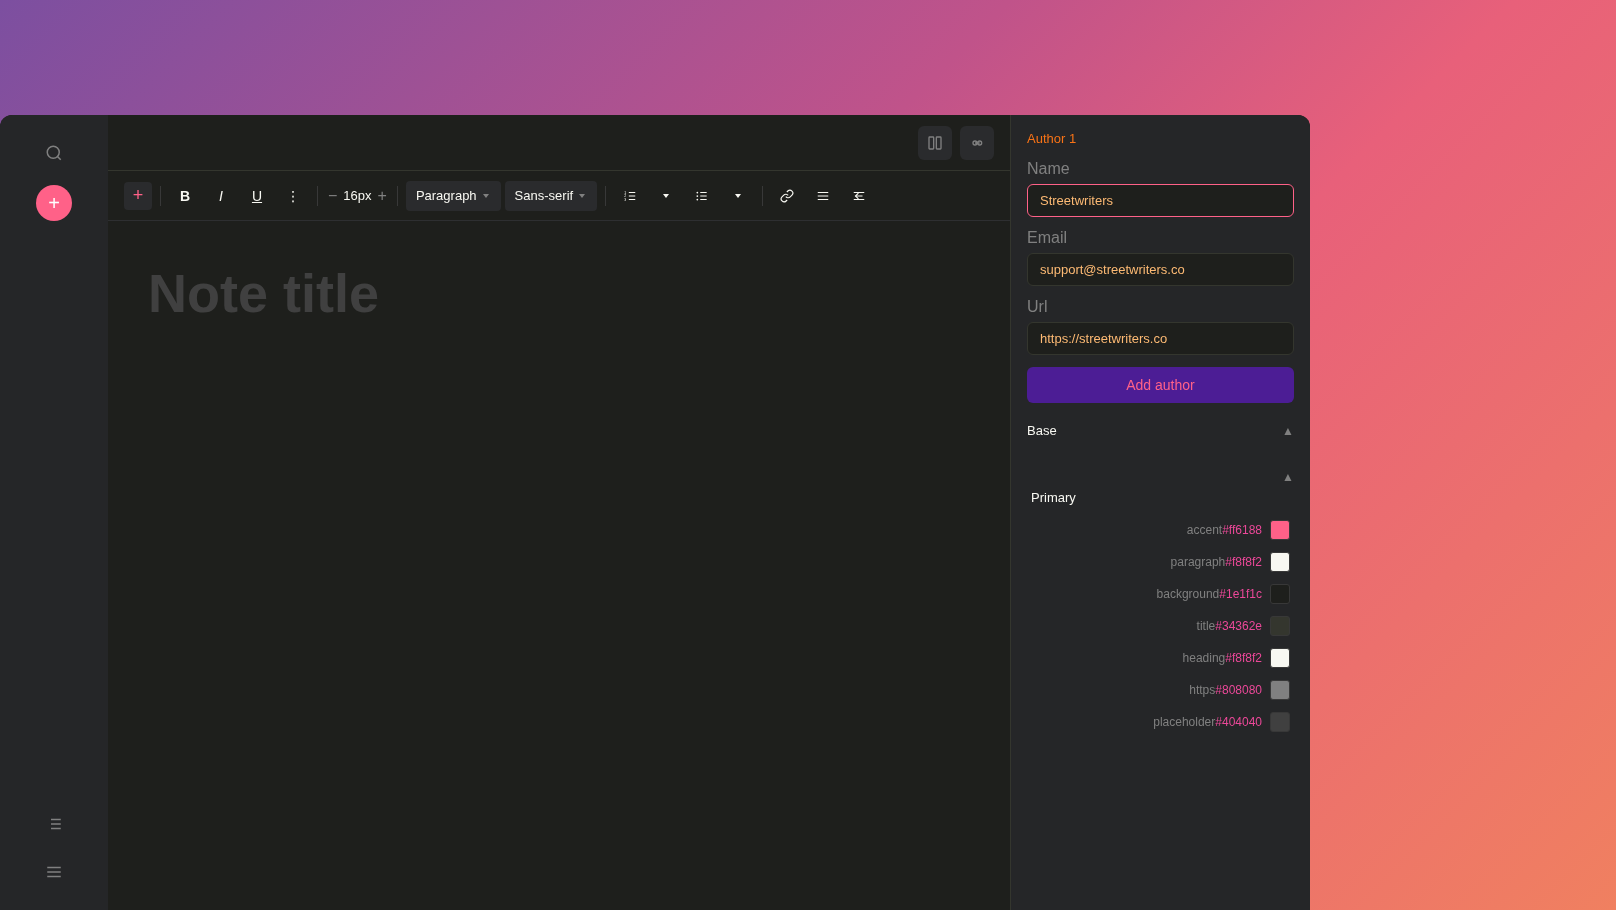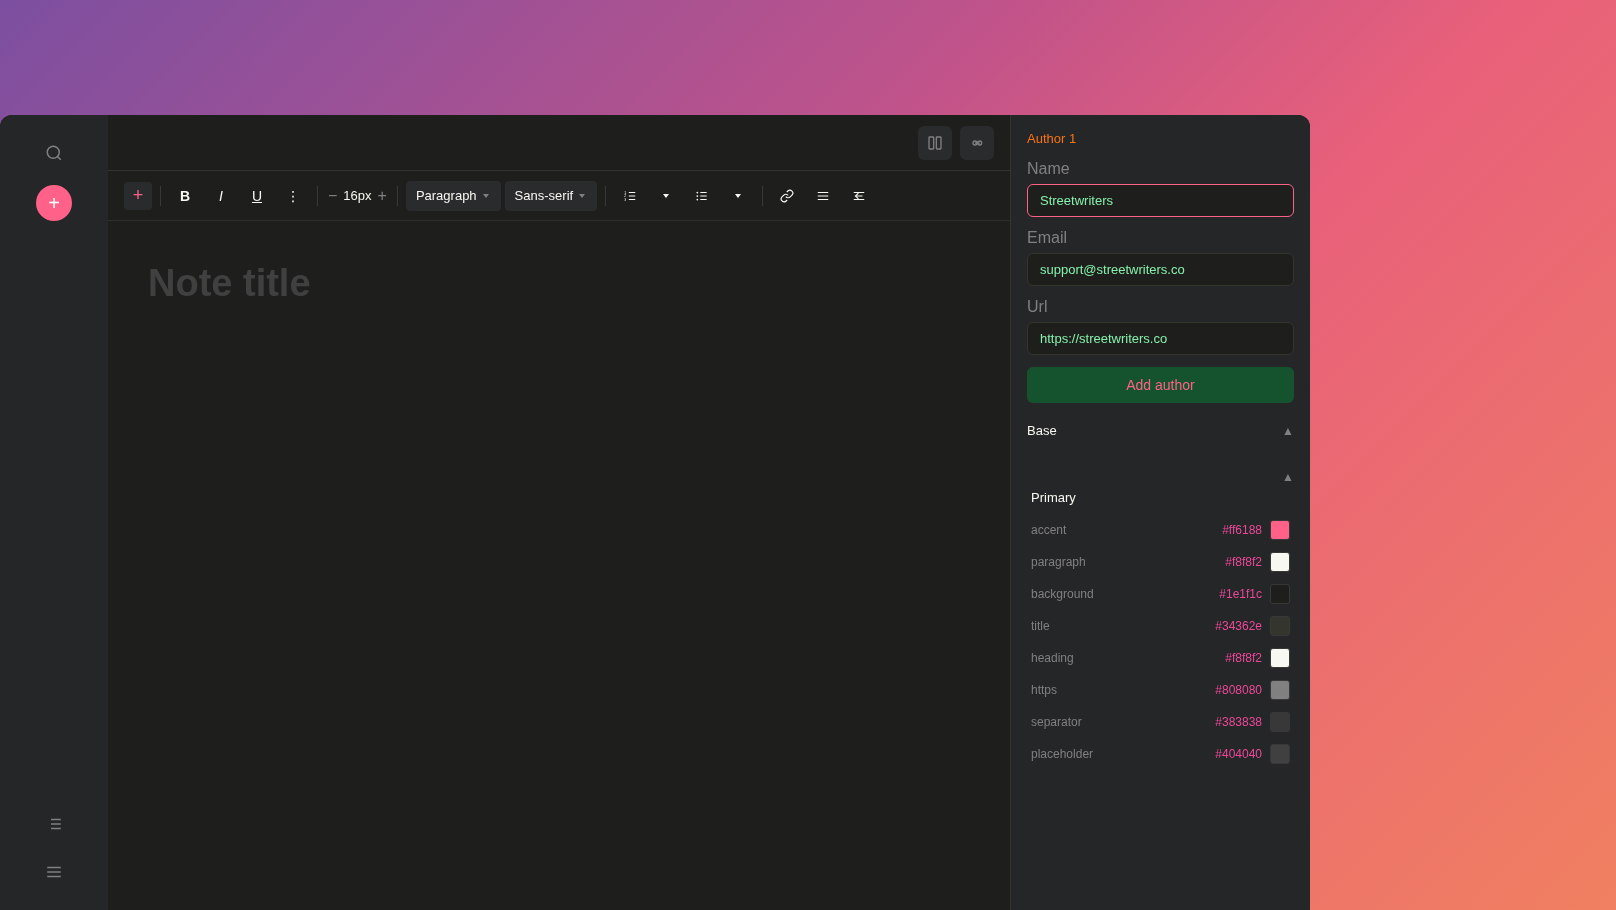--- a/index.html
+++ b/index.html
@@ -214,21 +214,21 @@
     .fmt-dropdown svg { color: #808080; }
 
     
     .editor-content {
       flex: 1;
       padding: 40px 40px;
       overflow-y: auto;
     }
 
     .note-title {
-      font-size: 38px;
+      font-size: 54px;
       font-weight: 600;
       color: #404040;
       margin-bottom: 20px;
       line-height: 1.2;
     }
 
     .note-placeholder {
       font-size: 18px;
       color: #404040;
     }
@@ -258,34 +258,34 @@
       color: #808080;
       margin-bottom: 6px;
     }
 
     .panel-input {
       width: 100%;
       background: #1e1f1c;
       border: 1px solid #34362e;
       border-radius: 6px;
       padding: 8px 12px;
-      color: #86efac;
+      color: #fdba74;
       font-size: 13px;
       margin-bottom: 12px;
       outline: none;
     }
 
     .panel-input.focused {
       border-color: #ff6188;
     }
 
     .add-author-btn {
       width: 100%;
       padding: 10px;
-      background: #14532d;
+      background: #4c1d95;
       border: none;
       border-radius: 6px;
       color: #ff6188;
       font-size: 14px;
       cursor: pointer;
       margin-bottom: 20px;
     }
 
     .collapsible-header {
       display: flex;
@@ -326,20 +326,21 @@
       align-items: center;
       justify-content: space-between;
       padding: 5px 4px;
       margin-bottom: 2px;
     }
 
     .color-name {
       font-size: 12px;
       color: #808080;
       flex: 1;
+      text-align: right;
     }
 
     .color-hex {
       font-size: 12px;
       color: #ec4899;
       margin-right: 8px;
     }
 
     .color-swatch {
       width: 20px;
@@ -557,25 +558,20 @@
       <span class="color-name">heading</span>
       <span class="color-hex">#f8f8f2</span>
       <div class="color-swatch" style="background:#f8f8f2;"></div>
     </div>
         <div class="color-row">
       <span class="color-name">https</span>
       <span class="color-hex">#808080</span>
       <div class="color-swatch" style="background:#808080;"></div>
     </div>
         <div class="color-row">
-      <span class="color-name">separator</span>
-      <span class="color-hex">#383838</span>
-      <div class="color-swatch" style="background:#383838;"></div>
-    </div>
-        <div class="color-row">
       <span class="color-name">placeholder</span>
       <span class="color-hex">#404040</span>
       <div class="color-swatch" style="background:#404040;"></div>
     </div>
       </div>
   </div>
 
 </div>
 
 </body></html>

